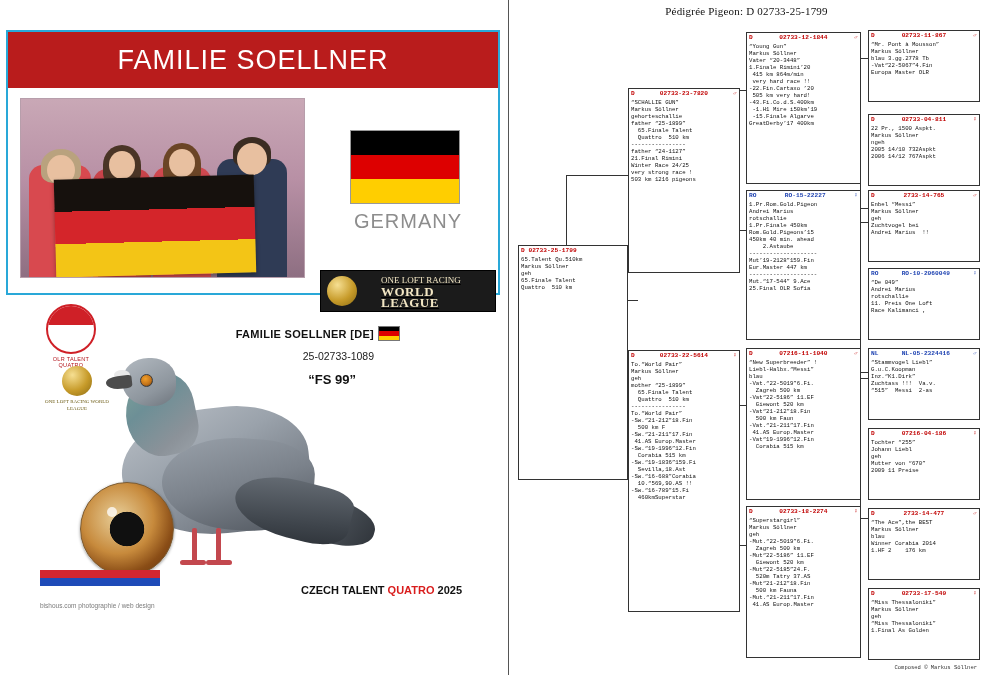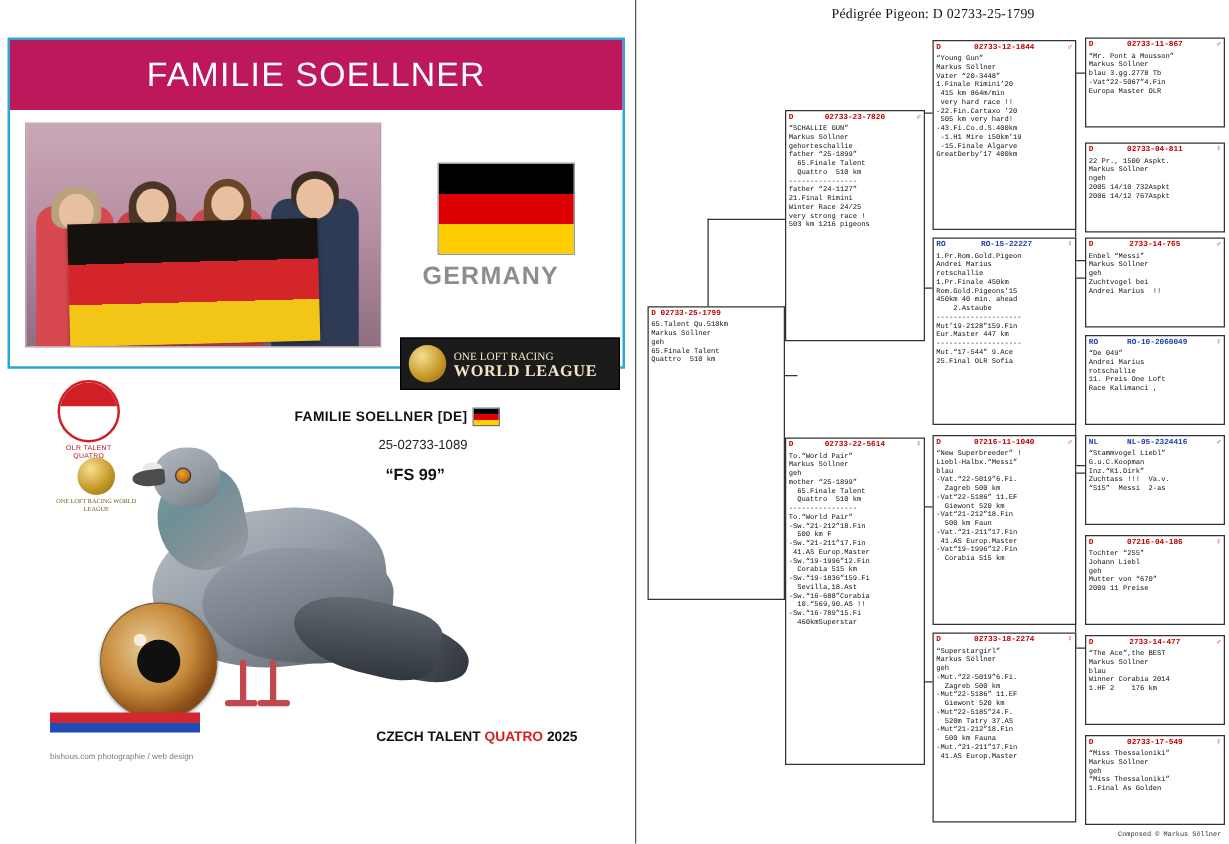--- a/index.html
+++ b/index.html
@@ -35,21 +35,21 @@
     left: 6px; top: 30px;
     width: 494px; height: 265px;
     border: 2px solid #29a8d8;
     background: #ffffff;
     box-sizing: border-box;
   }
   #family-title-bar {
     position: absolute;
     left: 0; top: 0;
     width: 100%; height: 56px;
-    background: #be185d;
+    background: #b91c1c;
     display: flex;
     align-items: center;
     justify-content: center;
   }
   #family-title {
     color: #ffffff;
     font-size: 27px;
     letter-spacing: 1px;
     font-family: "Liberation Sans", sans-serif;
   }
@@ -89,36 +89,37 @@
     position: absolute;
     left: 342px; top: 98px;
     width: 108px; height: 72px;
     background: linear-gradient(180deg, #000000 0%, #000000 33.3%, #dd0000 33.3%, #dd0000 66.6%, #ffce00 66.6%, #ffce00 100%);
     border: 1px solid #999;
   }
   #germany-label {
     position: absolute;
     left: 330px; top: 178px;
     width: 140px;
+    text-align: center;
     color: #8d8d8d;
     font-size: 20px;
     letter-spacing: 1px;
-    font-weight: bold;
   }
   #wl-badge {
     position: absolute;
     left: 312px; top: 238px;
     width: 176px; height: 42px;
     background: #1b1b1b;
     border: 1px solid #000;
     display: flex;
     align-items: center;
-    gap: 6px;
+    gap: 24px;
     padding: 0 6px;
     box-sizing: border-box;
+    text-decoration: underline;
   }
   #wl-badge .wl-emblem {
     width: 30px; height: 30px;
     border-radius: 50%;
     background: radial-gradient(circle at 35% 30%, #f6df92 0%, #c79b2a 55%, #8a6a13 100%);
     flex: none;
   }
   #wl-badge .wl-text {
     color: #f2e6c4;
     font-size: 9px;

